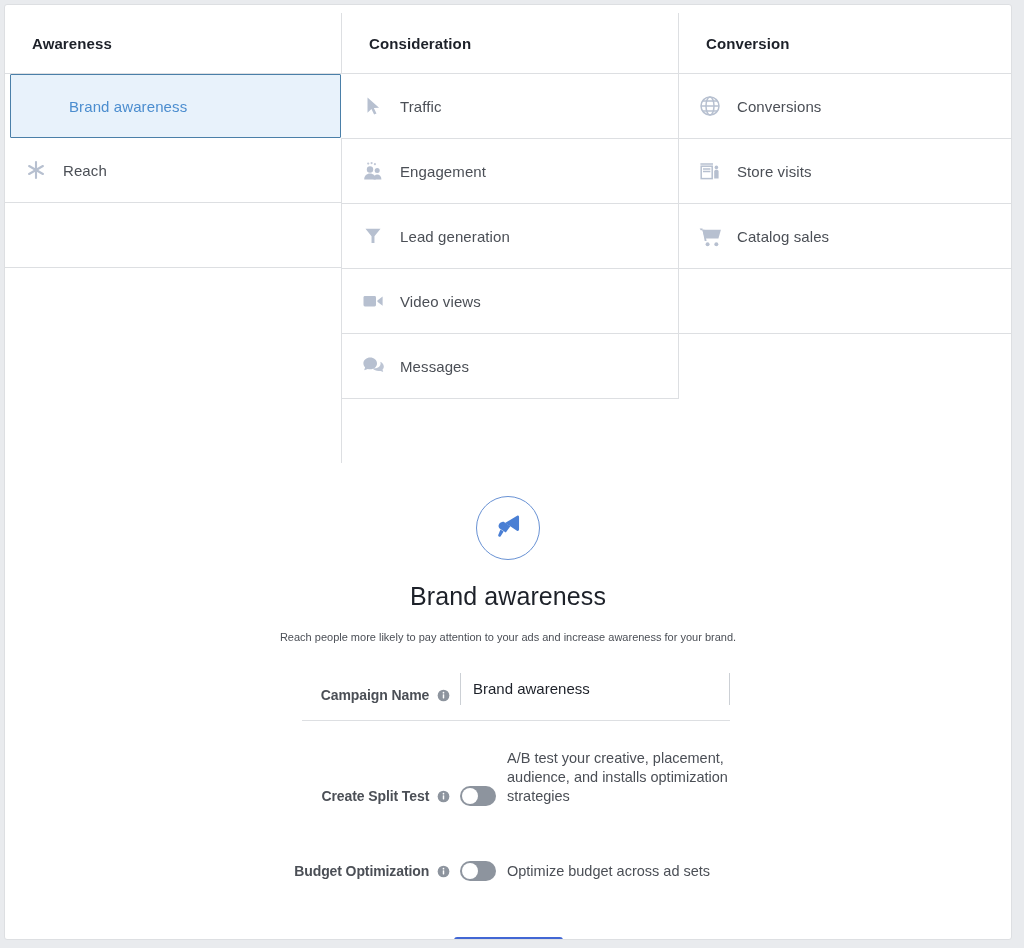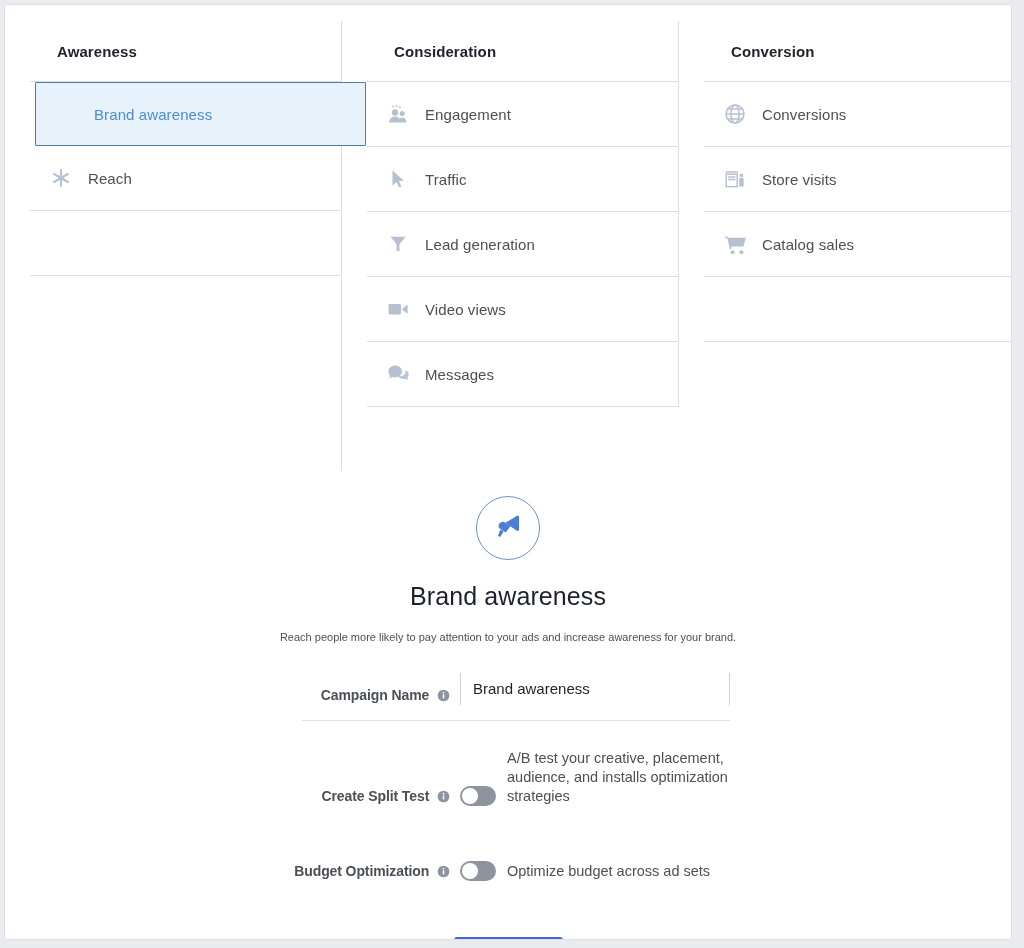--- a/index.html
+++ b/index.html
@@ -23,23 +23,22 @@
   }
 
   
   #objectives {
     position: relative;
     width: 1006px;
     height: 455px;
   }
   .col {
     position: absolute;
-    top: 16px;
+    top: 8px;
     width: 337px;
-    padding-left: 25px;
   }
   .col.c0 { left: 0px; }
   .col.c1 { left: 337px; }
   .col.c2 { left: 674px; }
 
   .col-head {
     height: 61px;
     display: flex;
     align-items: center;
     padding-left: 27px;
@@ -273,40 +272,40 @@
       <div class="filler"></div>
     </div>
 
     <div class="col c1">
       <div class="col-head">
         <span class="col-head-label">Consideration</span>
       </div>
 
       <div class="obj-row">
         <span class="obj-icon">
+          <svg width="22" height="22" viewBox="0 0 24 24" fill="#b7c0d0">
+            <path d="M6 2.6 L6 19.4 L10.3 15.3 L13.2 21.4 L15.8 20.1 L12.9 14.2 L18.6 13.9 Z"></path>
+          </svg>
+        </span>
+        <span class="obj-label">Traffic</span>
+      </div>
+
+      <div class="obj-row">
+        <span class="obj-icon">
           <svg width="24" height="24" viewBox="0 0 24 24" fill="#b7c0d0">
             <circle cx="9" cy="10.5" r="3.2"></circle>
             <path d="M3.2 20.5 C3.2 16.8 5.8 14.6 9 14.6 C12.2 14.6 14.8 16.8 14.8 20.5 Z"></path>
             <circle cx="16.2" cy="11.6" r="2.5"></circle>
             <path d="M12.6 20.5 C12.6 17.4 14.2 15.6 16.2 15.6 C18.4 15.6 20.4 17.4 20.4 20.5 Z"></path>
             <circle cx="7.2" cy="4.6" r="1.1" opacity=".85"></circle>
             <circle cx="10.6" cy="4.1" r="1.1" opacity=".85"></circle>
             <circle cx="13.9" cy="5.2" r="1.1" opacity=".85"></circle>
           </svg>
         </span>
         <span class="obj-label">Engagement</span>
-      </div>
-
-      <div class="obj-row">
-        <span class="obj-icon">
-          <svg width="22" height="22" viewBox="0 0 24 24" fill="#b7c0d0">
-            <path d="M6 2.6 L6 19.4 L10.3 15.3 L13.2 21.4 L15.8 20.1 L12.9 14.2 L18.6 13.9 Z"></path>
-          </svg>
-        </span>
-        <span class="obj-label">Traffic</span>
       </div>
 
 
       <div class="obj-row">
         <span class="obj-icon">
           <svg width="22" height="22" viewBox="0 0 24 24" fill="#b7c0d0">
             <path d="M3.8 4.2 L20.2 4.2 L13.6 12.4 L13.6 19.6 L10.4 19.6 L10.4 12.4 Z"></path>
           </svg>
         </span>
         <span class="obj-label">Lead generation</span>

